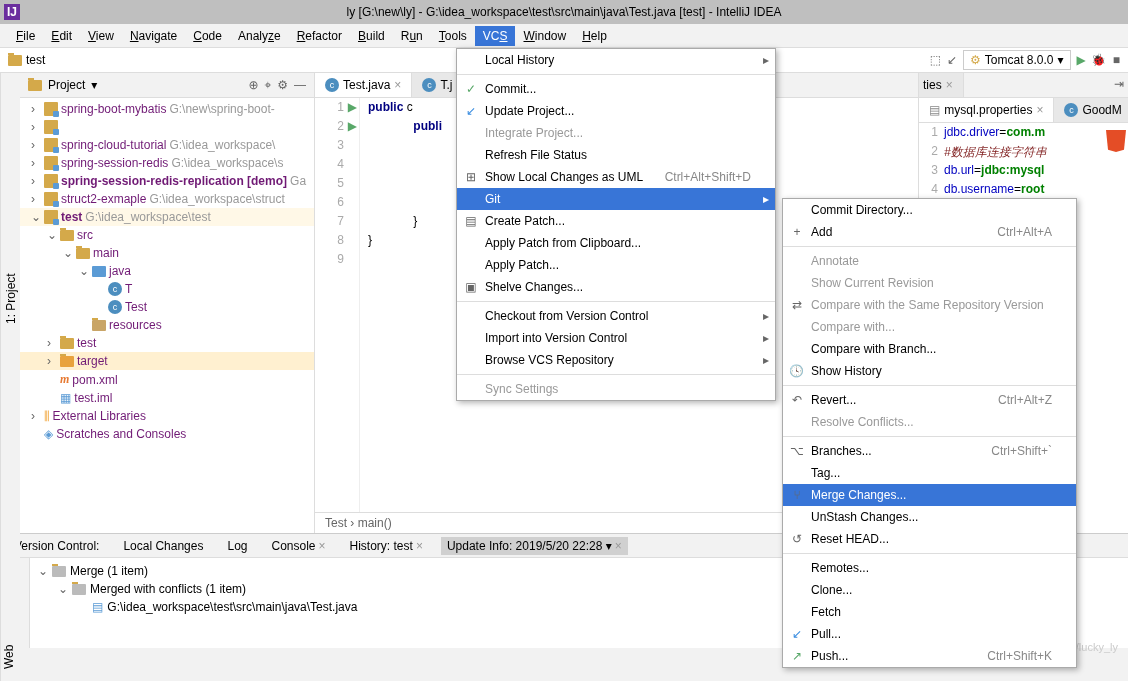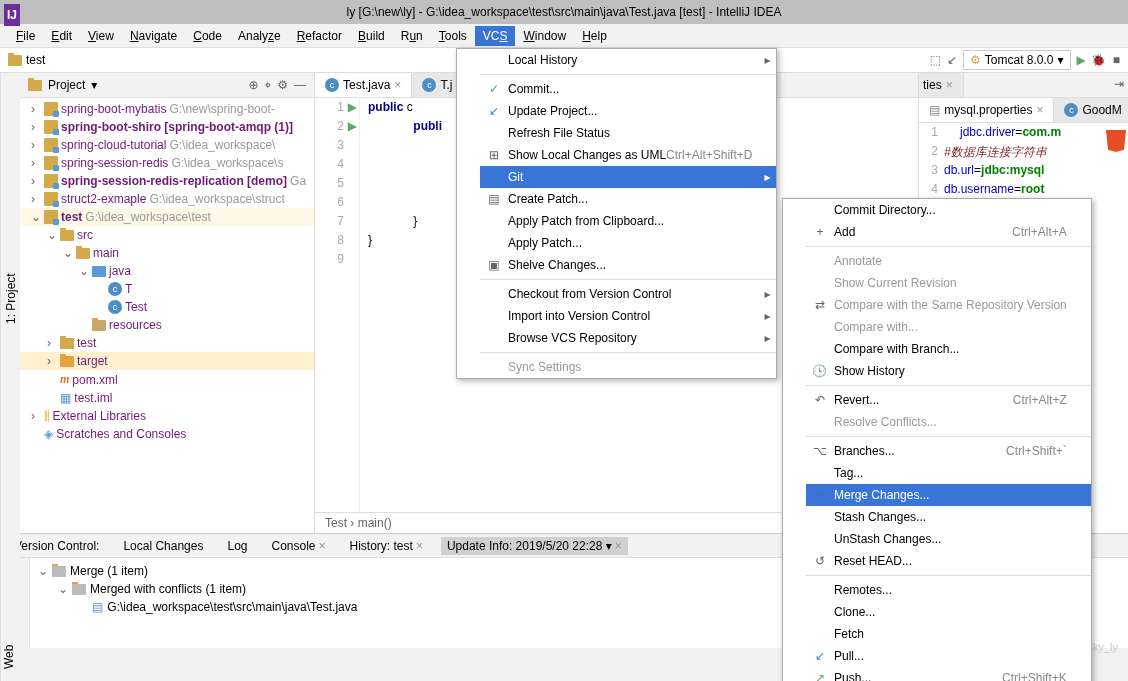--- a/index.html
+++ b/index.html
@@ -1,18 +1,18 @@
 <!DOCTYPE html>
 <html><head>
 <meta charset="utf-8">
 <style>
 * { margin: 0; padding: 0; box-sizing: border-box; font-family: "Segoe UI", Arial, sans-serif; font-size: 12px; }
 body { background: #f2f2f2; width: 1128px; height: 681px; overflow: hidden; position: relative; }
 .titlebar { background: #bfbfbf; height: 24px; display: flex; align-items: center; justify-content: center; color: #000; position: relative; }
-.titlebar-icon { position: absolute; left: 4px; top: 4px; width: 16px; height: 22px; background: #6b2e9e; color: #fff; font-size: 12px; display: flex; align-items: center; justify-content: center; font-weight: bold; }
+.titlebar-icon { position: absolute; left: 4px; top: 4px; width: 16px; height: 16px; background: #6b2e9e; color: #fff; font-size: 12px; display: flex; align-items: center; justify-content: center; font-weight: bold; }
 .menubar { background: #f2f2f2; height: 24px; display: flex; align-items: center; padding: 0 8px; border-bottom: 1px solid #ddd; }
 .menubar-item { padding: 3px 8px; cursor: pointer; }
 .menubar-item u { text-decoration: underline; }
 .menubar-item.active { background: #3875d7; color: #fff; }
 .navbar { background: #fff; height: 25px; display: flex; align-items: center; padding: 0 8px; border-bottom: 1px solid #ddd; justify-content: space-between; }
 .nav-left { display: flex; align-items: center; gap: 4px; }
 .nav-right { display: flex; align-items: center; gap: 6px; }
 .folder-icon { width: 14px; height: 11px; background: #d4a94a; display: inline-block; border-radius: 1px; position: relative; }
 .folder-icon::before { content: ''; position: absolute; top: -2px; left: 0; width: 6px; height: 2px; background: #d4a94a; }
 .run-config { border: 1px solid #ccc; padding: 2px 6px; display: flex; align-items: center; gap: 4px; background: #fff; }
@@ -54,21 +54,21 @@
 .breadcrumb { border-top: 1px solid #ddd; padding: 3px 10px; color: #666; }
 .right-editor { width: 210px; border-left: 1px solid #ddd; background: #fff; display: flex; flex-direction: column; }
 .right-tabs { display: flex; background: #f2f2f2; border-bottom: 1px solid #ddd; height: 25px; overflow: hidden; }
 .right-code { flex: 1; font-family: Consolas, monospace; font-size: 13px; display: flex; }
 .right-gutter { width: 25px; color: #aaa; text-align: right; padding-top: 2px; }
 .right-lines { padding-top: 2px; }
 .prop-key { color: #0000c0; }
 .prop-val { color: #008000; font-weight: bold; }
 .prop-comment { color: #7f1d1d; font-style: italic; }
 .html5-badge { position: absolute; right: 2px; top: 130px; width: 20px; height: 22px; background: #e44d26; clip-path: polygon(0 0, 100% 0, 90% 90%, 50% 100%, 10% 90%); }
-.menu-popup { position: absolute; background: #fff; border: 1px solid #aaa; box-shadow: 2px 2px 6px rgba(0,0,0,0.3); min-width: 320px; z-index: 100; padding-left: 23px; }
+.menu-popup { position: absolute; background: #fff; border: 1px solid #aaa; box-shadow: 2px 2px 6px rgba(0,0,0,0.3); min-width: 320px; z-index: 100; }
 .menu-item { padding: 4px 24px 4px 28px; display: flex; align-items: center; position: relative; cursor: pointer; }
 .menu-item.selected { background: #3875d7; color: #fff; }
 .menu-item.disabled { color: #999; }
 .menu-item-icon { position: absolute; left: 6px; width: 16px; text-align: center; }
 .menu-item-shortcut { margin-left: auto; color: #888; }
 .menu-item-arrow { position: absolute; right: 6px; color: #666; }
 .menu-item.selected .menu-item-arrow { color: #fff; }
 .menu-sep { height: 1px; background: #ddd; margin: 3px 0; }
 .vcs-menu { top: 48px; left: 456px; }
 .git-submenu { top: 198px; left: 782px; min-width: 295px; }
@@ -149,21 +149,20 @@
           <span class="tree-indent" style="width:4px"></span>
           <span class="tree-arrow">›</span>
           <span class="module-icon"></span>
           <span class="tree-label">spring-boot-mybatis</span> 
           <span class="tree-path">G:\new\spring-boot-</span>
         </div>
         <div class="tree-item">
           <span class="tree-indent" style="width:4px"></span>
           <span class="tree-arrow">›</span>
           <span class="module-icon"></span>
-          <span class="tree-label bold">spring-boot-shiro [spring-boot-amqp (1)]</span>
         </div>
         <div class="tree-item">
           <span class="tree-indent" style="width:4px"></span>
           <span class="tree-arrow">›</span>
           <span class="module-icon"></span>
           <span class="tree-label">spring-cloud-tutorial</span> 
           <span class="tree-path">G:\idea_workspace\</span>
         </div>
         <div class="tree-item">
           <span class="tree-indent" style="width:4px"></span>
@@ -331,21 +330,21 @@
       </div>
     <div class="right-code">
       <div class="right-gutter" id="right-gutter">
           <div style="height: 19px; padding-right: 6px;">1</div>
           <div style="height: 19px; padding-right: 6px;">2</div>
           <div style="height: 19px; padding-right: 6px;">3</div>
           <div style="height: 19px; padding-right: 6px;">4</div>
           <div style="height: 19px; padding-right: 6px;"></div>
         </div>
       <div class="right-lines" id="right-lines">
-          <div style="height: 19px; white-space: nowrap; margin-left: 16px;"><span class="prop-key">jdbc.driver</span>=<span class="prop-val">com.m</span></div>
+          <div style="height: 19px; white-space: nowrap;"><span class="prop-key">jdbc.driver</span>=<span class="prop-val">com.m</span></div>
           <div style="height: 19px; white-space: nowrap;"><span class="prop-comment">#数据库连接字符串</span></div>
           <div style="height: 19px; white-space: nowrap;"><span class="prop-key">db.url</span>=<span class="prop-val">jdbc:mysql</span></div>
           <div style="height: 19px; white-space: nowrap;"><span class="prop-key">db.username</span>=<span class="prop-val">root</span></div>
           <div style="height: 19px; white-space: nowrap;">=<span class="prop-val">a</span></div>
         </div>
     </div>
     <div class="html5-badge"></div>
   </div>
 </div>
 
@@ -409,20 +408,23 @@
     </div>
     <div class="menu-sep"></div>
     <div class="menu-item">
       <span class="menu-item-icon" style="color:#59a869">✓</span>
       <span>Commit...</span>
     </div>
     <div class="menu-item">
       <span class="menu-item-icon" style="color:#3b8de0">↙</span>
       <span>Update Project...</span>
     </div>
+    <div class="menu-item disabled">
+      <span>Integrate Project...</span>
+    </div>
     <div class="menu-item">
       <span>Refresh File Status</span>
     </div>
     <div class="menu-item">
       <span class="menu-item-icon" style="color:#666">⊞</span>
       <span>Show Local Changes as UML</span>
       <span class="menu-item-shortcut">Ctrl+Alt+Shift+D</span>
     </div>
     <div class="menu-item selected">
       <span>Git</span>
@@ -506,23 +508,20 @@
       <span class="menu-item-shortcut">Ctrl+Shift+`</span>
     </div>
     <div class="menu-item">
       <span>Tag...</span>
     </div>
     <div class="menu-item selected">
       <span class="menu-item-icon" style="color:#666">⑂</span>
       <span>Merge Changes...</span>
     </div>
     <div class="menu-item">
-      <span>Stash Changes...</span>
-    </div>
-    <div class="menu-item">
       <span>UnStash Changes...</span>
     </div>
     <div class="menu-item">
       <span class="menu-item-icon" style="color:#666">↺</span>
       <span>Reset HEAD...</span>
     </div>
     <div class="menu-sep"></div>
     <div class="menu-item">
       <span>Remotes...</span>
     </div>

